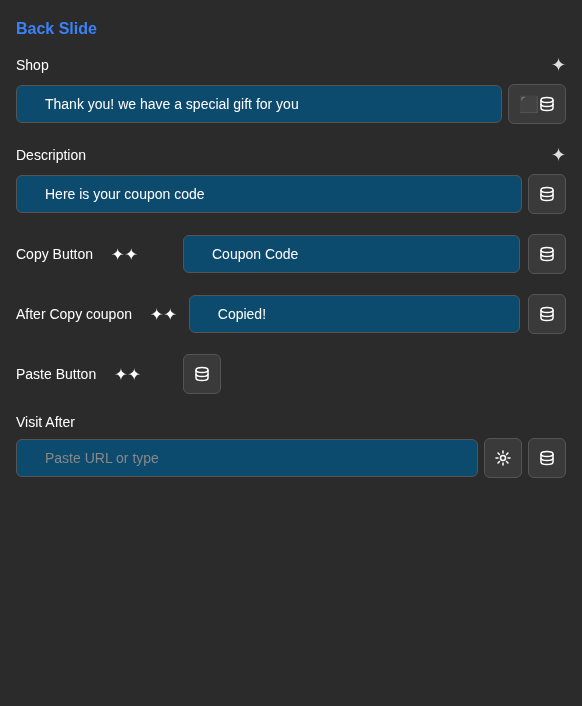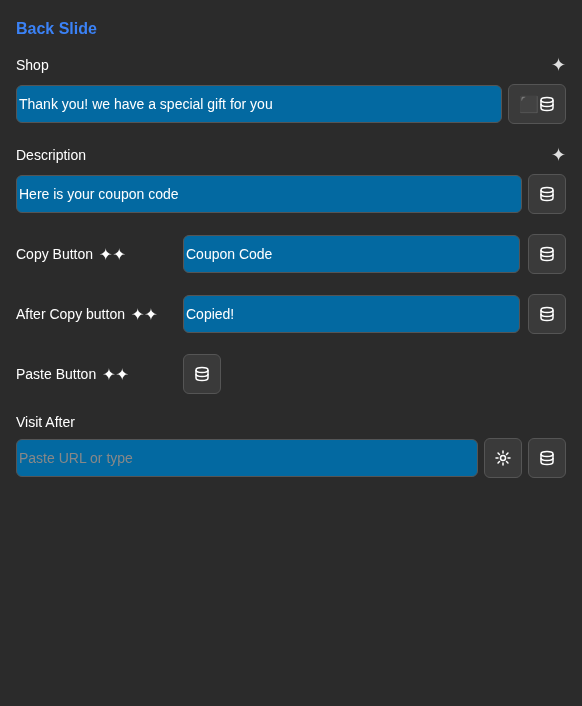--- a/index.html
+++ b/index.html
@@ -46,26 +46,26 @@
 
     .input-row {
       display: flex;
       align-items: center;
       gap: 6px;
       margin-bottom: 20px;
     }
 
     .text-input {
       flex: 1;
-      background-color: #0369a1;
+      background-color: #0c4a6e;
       border: 1px solid #555555;
       border-radius: 6px;
       color: #ffffff;
       font-size: 14px;
-      padding: 10px 2px;
+      padding: 10px 28px;
       outline: none;
     }
 
     .text-input::placeholder {
       color: #888888;
     }
 
     .db-icon-btn {
       background-color: #3a3a3a;
       border: 1px solid #555555;
@@ -103,21 +103,21 @@
       margin-bottom: 20px;
     }
 
     .inline-label {
       font-size: 14px;
       color: #ffffff;
       white-space: nowrap;
       min-width: 155px;
       display: flex;
       align-items: center;
-      gap: 6px;
+      gap: 18px;
     }
 
     .inline-input-wrap {
       display: flex;
       align-items: center;
       gap: 8px;
       flex: 1;
     }
 
     .sparkle-small {
@@ -174,21 +174,21 @@
         <ellipse cx="8" cy="4" rx="6" ry="2.5" stroke="white" stroke-width="1.5" fill="none"></ellipse>
         <path d="M2 4v4c0 1.38 2.69 2.5 6 2.5s6-1.12 6-2.5V4" stroke="white" stroke-width="1.5" fill="none"></path>
         <path d="M2 8v4c0 1.38 2.69 2.5 6 2.5s6-1.12 6-2.5V8" stroke="white" stroke-width="1.5" fill="none"></path>
       </svg>
     </button>
   </div>
 </div>
 
 <div class="inline-field-row">
   <span class="inline-label">
-    <span>After Copy button</span>
+    <span>After Copy coupon</span>
     <span class="sparkle-small">✦✦</span>
   </span>
   <div class="inline-input-wrap">
     <input type="text" class="text-input" value="Copied!" style="">
     <button class="db-icon-btn">
       <svg width="16" height="16" viewBox="0 0 16 16" fill="none" xmlns="http://www.w3.org/2000/svg">
         <ellipse cx="8" cy="4" rx="6" ry="2.5" stroke="white" stroke-width="1.5" fill="none"></ellipse>
         <path d="M2 4v4c0 1.38 2.69 2.5 6 2.5s6-1.12 6-2.5V4" stroke="white" stroke-width="1.5" fill="none"></path>
         <path d="M2 8v4c0 1.38 2.69 2.5 6 2.5s6-1.12 6-2.5V8" stroke="white" stroke-width="1.5" fill="none"></path>
       </svg>

